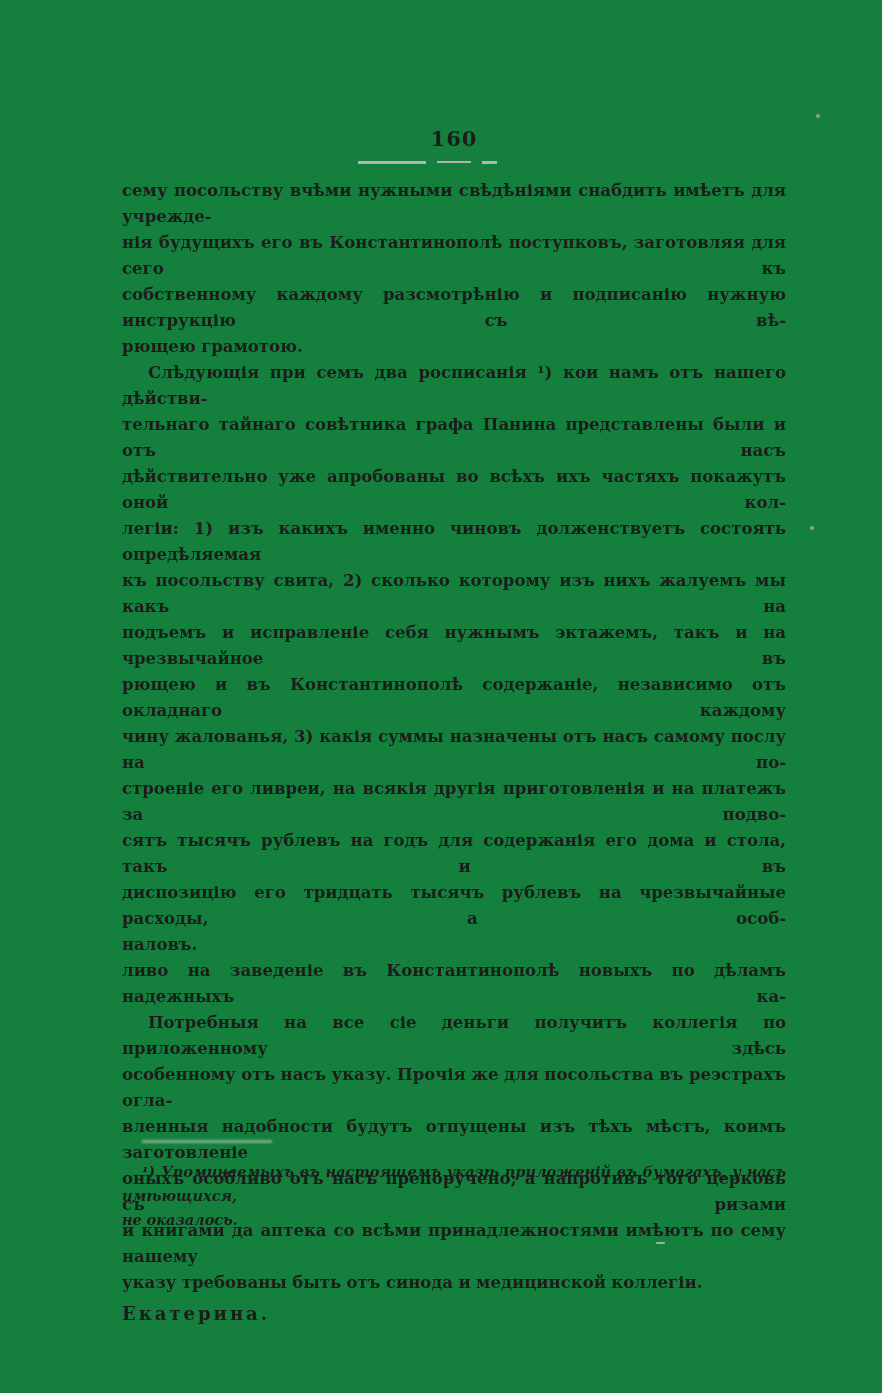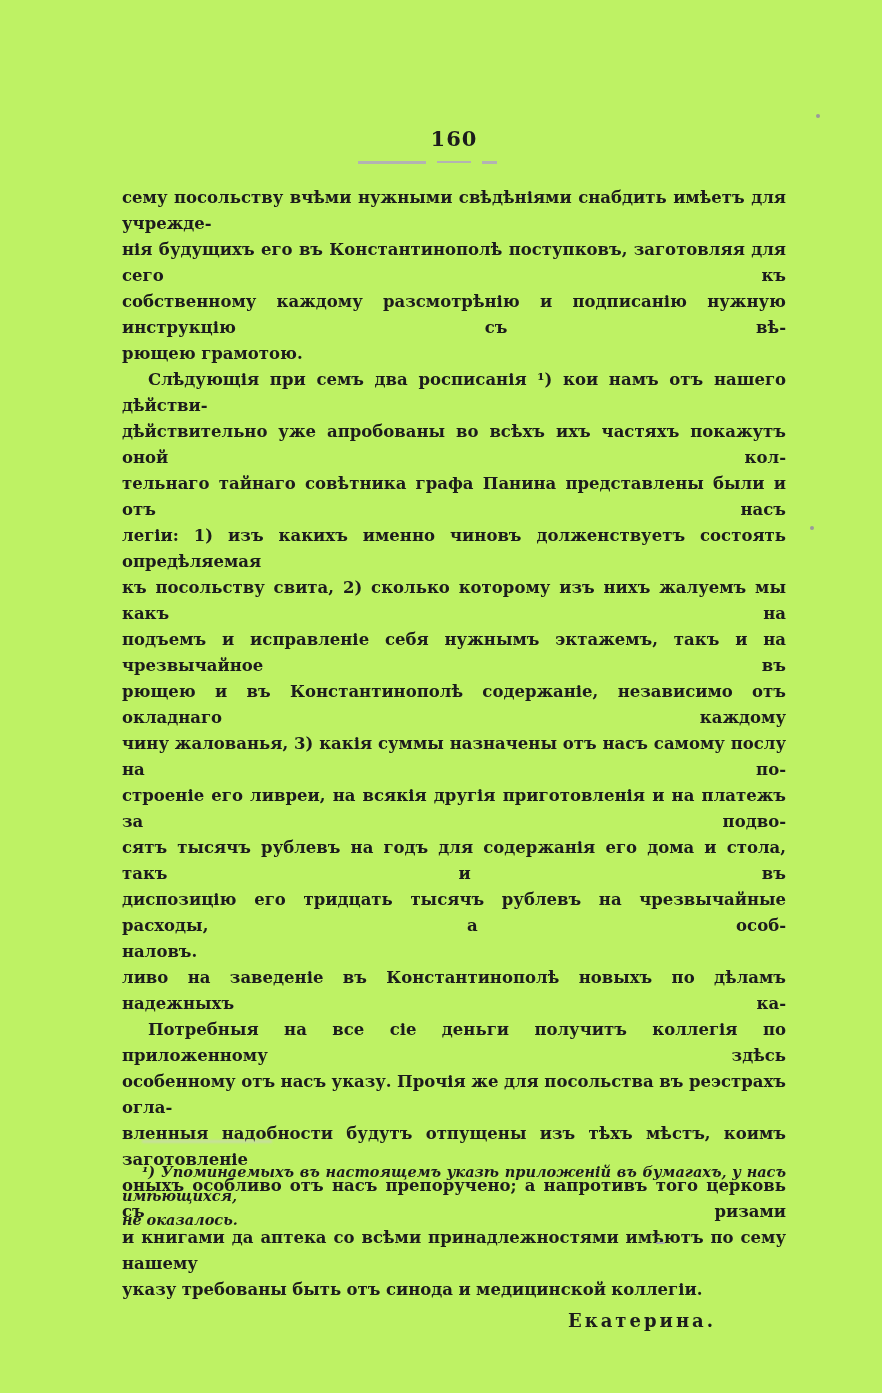--- a/index.html
+++ b/index.html
@@ -1,44 +1,44 @@
 <!DOCTYPE html>
 <html lang="ru"><head>
 <meta charset="utf-8">
 <style>
   html,body{margin:0;padding:0;}
   .page{
     position:relative;
     width:882px;height:1393px;
-    background:#bef264;
+    background:#15803d;
     color:#1c1c1c;
     font-family:"DejaVu Serif", serif;
     overflow:hidden;
   }
   .pageno{
     position:absolute;left:122px;top:126px;width:664px;
     text-align:center;font-size:21px;font-weight:bold;letter-spacing:1px;
   }
   .pageno-rule{position:absolute;top:161px;left:358px;width:170px;height:4px;}
   .pageno-rule i{display:inline-block;vertical-align:top;background:#b3b3b3;height:2px;margin-right:11px;}
   .pageno-rule i:nth-child(1){width:68px;height:3px;}
   .pageno-rule i:nth-child(2){width:34px;}
   .pageno-rule i:nth-child(3){width:15px;height:3px;}
-  .body{position:absolute;left:122px;top:185px;width:664px;}
+  .body{position:absolute;left:122px;top:178px;width:664px;}
   .line{
     font-size:16.5px;font-weight:bold;line-height:26px;
     text-align:justify;text-align-last:justify;-moz-text-align-last:justify;
     word-spacing:-0.3px;
   }
   .line.indent{text-indent:26px;}
   .line.lastline{text-align-last:left;-moz-text-align-last:left;}
   .block.signature{margin-top:3px;}
   .sigline{
     font-size:18px;font-weight:bold;line-height:30px;letter-spacing:3px;
-    text-align:right;padding-right:70px;
+    text-align:left;padding-right:70px;
   }
   .footnote{position:absolute;left:122px;top:1160px;width:664px;font-style:italic;}
   .footnote .line{font-size:14.5px;line-height:24px;}
   .footnote .line.indent{text-indent:20px;}
   .footnote-sep{
     position:absolute;left:142px;top:1140px;width:130px;height:3px;
     background:#cfcfcf;opacity:.55;filter:blur(1px);
   }
   .speck{position:absolute;background:#9a9a9a;border-radius:50%;}
   .speck.s1{left:816px;top:114px;width:4px;height:4px;}
@@ -53,22 +53,22 @@
   <div class="pageno-rule"><i></i><i></i><i></i></div>
   <div class="body">
       <div class="block paragraph">
         <div class="line">сему посольству вчѣми нужными свѣдѣніями снабдить имѣетъ для учрежде-</div>
         <div class="line">нія будущихъ его въ Константинополѣ поступковъ, заготовляя для сего къ</div>
         <div class="line">собственному каждому разсмотрѣнію и подписанію нужную инструкцію съ вѣ-</div>
         <div class="line lastline">рющею грамотою.</div>
       </div>
       <div class="block paragraph">
         <div class="line indent">Слѣдующія при семъ два росписанія ¹) кои намъ отъ нашего дѣйстви-</div>
+        <div class="line">тельнаго тайнаго совѣтника графа Панина представлены были и отъ насъ</div>
         <div class="line">дѣйствительно уже апробованы во всѣхъ ихъ частяхъ покажутъ оной кол-</div>
-        <div class="line">тельнаго тайнаго совѣтника графа Панина представлены были и отъ насъ</div>
         <div class="line">легіи: 1) изъ какихъ именно чиновъ долженствуетъ состоять опредѣляемая</div>
         <div class="line">къ посольству свита, 2) сколько которому изъ нихъ жалуемъ мы какъ на</div>
         <div class="line">подъемъ и исправленіе себя нужнымъ эктажемъ, такъ и на чрезвычайное въ</div>
         <div class="line">рющею и въ Константинополѣ содержаніе, независимо отъ окладнаго каждому</div>
         <div class="line">чину жалованья, 3) какія суммы назначены отъ насъ самому послу на по-</div>
         <div class="line">строеніе его ливреи, на всякія другія приготовленія и на платежъ за подво-</div>
         <div class="line">сятъ тысячъ рублевъ на годъ для содержанія его дома и стола, такъ и въ</div>
         <div class="line">диспозицію его тридцать тысячъ рублевъ на чрезвычайные расходы, а особ-</div>
         <div class="line lastline">наловъ.</div>
         <div class="line">ливо на заведеніе въ Константинополѣ новыхъ по дѣламъ надежныхъ ка-</div>

